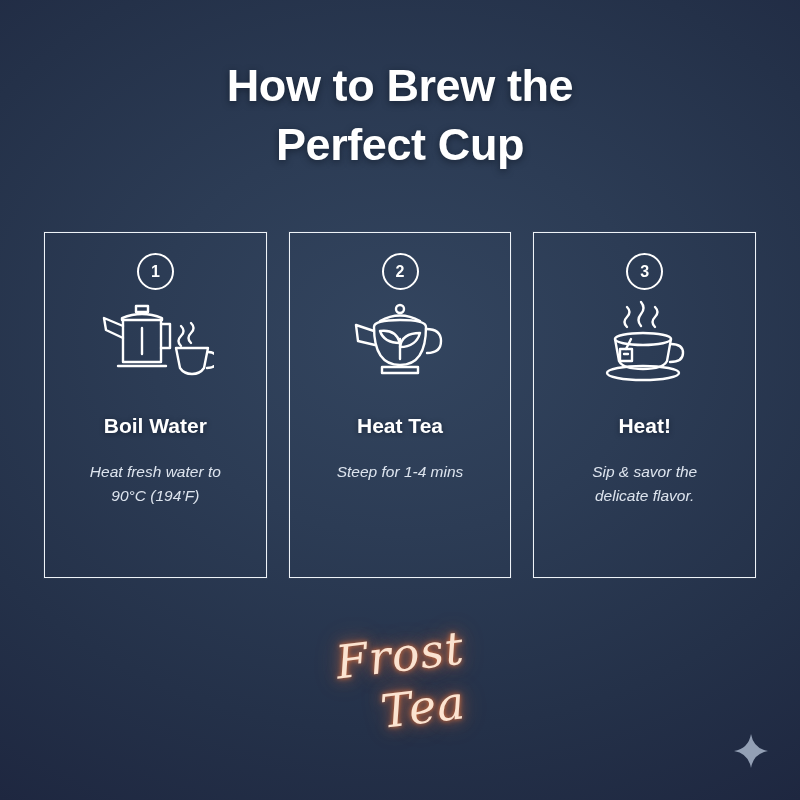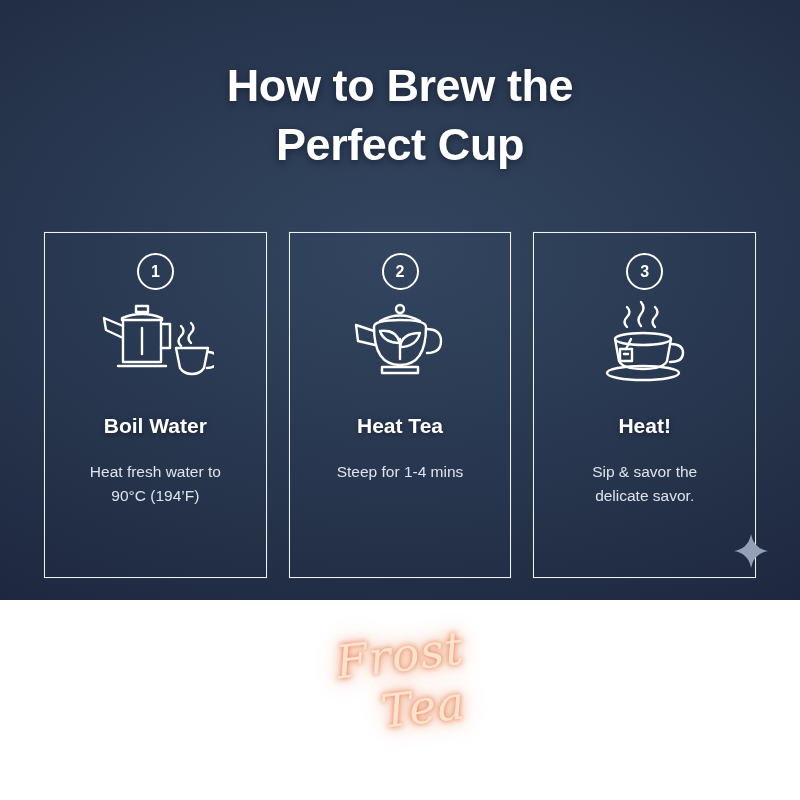--- a/index.html
+++ b/index.html
@@ -5,21 +5,21 @@
   * { margin:0; padding:0; box-sizing:border-box; }
 
   html, body {
     width:800px; height:800px;
     font-family:"Liberation Sans", sans-serif;
     overflow:hidden;
   }
 
   #poster {
     position:relative;
-    width:800px; height:600px;
+    width:800px; height:800px;
     background:
       radial-gradient(ellipse 120% 95% at 50% 42%,
         #33455f 0%,
         #2c3c55 26%,
         #243149 52%,
         #1e2740 74%,
         #1a2136 100%);
     color:#ffffff;
   }
 
@@ -90,21 +90,21 @@
   }
 
   .card-desc {
     margin-top:22px;
     font-size:15.5px;
     line-height:24px;
     color:#dde4ee;
     text-align:center;
     padding:0 14px;
   }
-  .card-desc span { display:block; }
+  .card-desc span { display:block;font-style:italic; }
 
   
   .logo {
     position:absolute;
     left:0; right:0;
     top:632px;
     text-align:center;
     font-family:"DejaVu Serif", serif;
     font-style:italic;
     color:#fbe3d0;
@@ -232,21 +232,21 @@
           <ellipse cx="48" cy="74" rx="36" ry="7"></ellipse>
 
           <path d="M36 40 L31 50"></path>
           <rect x="25" y="50" width="12" height="12"></rect>
           <path d="M29 55 L33 55"></path>
         </svg>
       </div>
       <div class="card-title">Heat!</div>
       <div class="card-desc">
         <span>Sip &amp; savor the</span>
-        <span>delicate savor.</span>
+        <span>delicate flavor.</span>
       </div>
     </div>
 
   </div>
 
   <div class="logo">
     <span class="logo-l1">Frost</span>
     <span class="logo-l2">Tea</span>
   </div>
 

